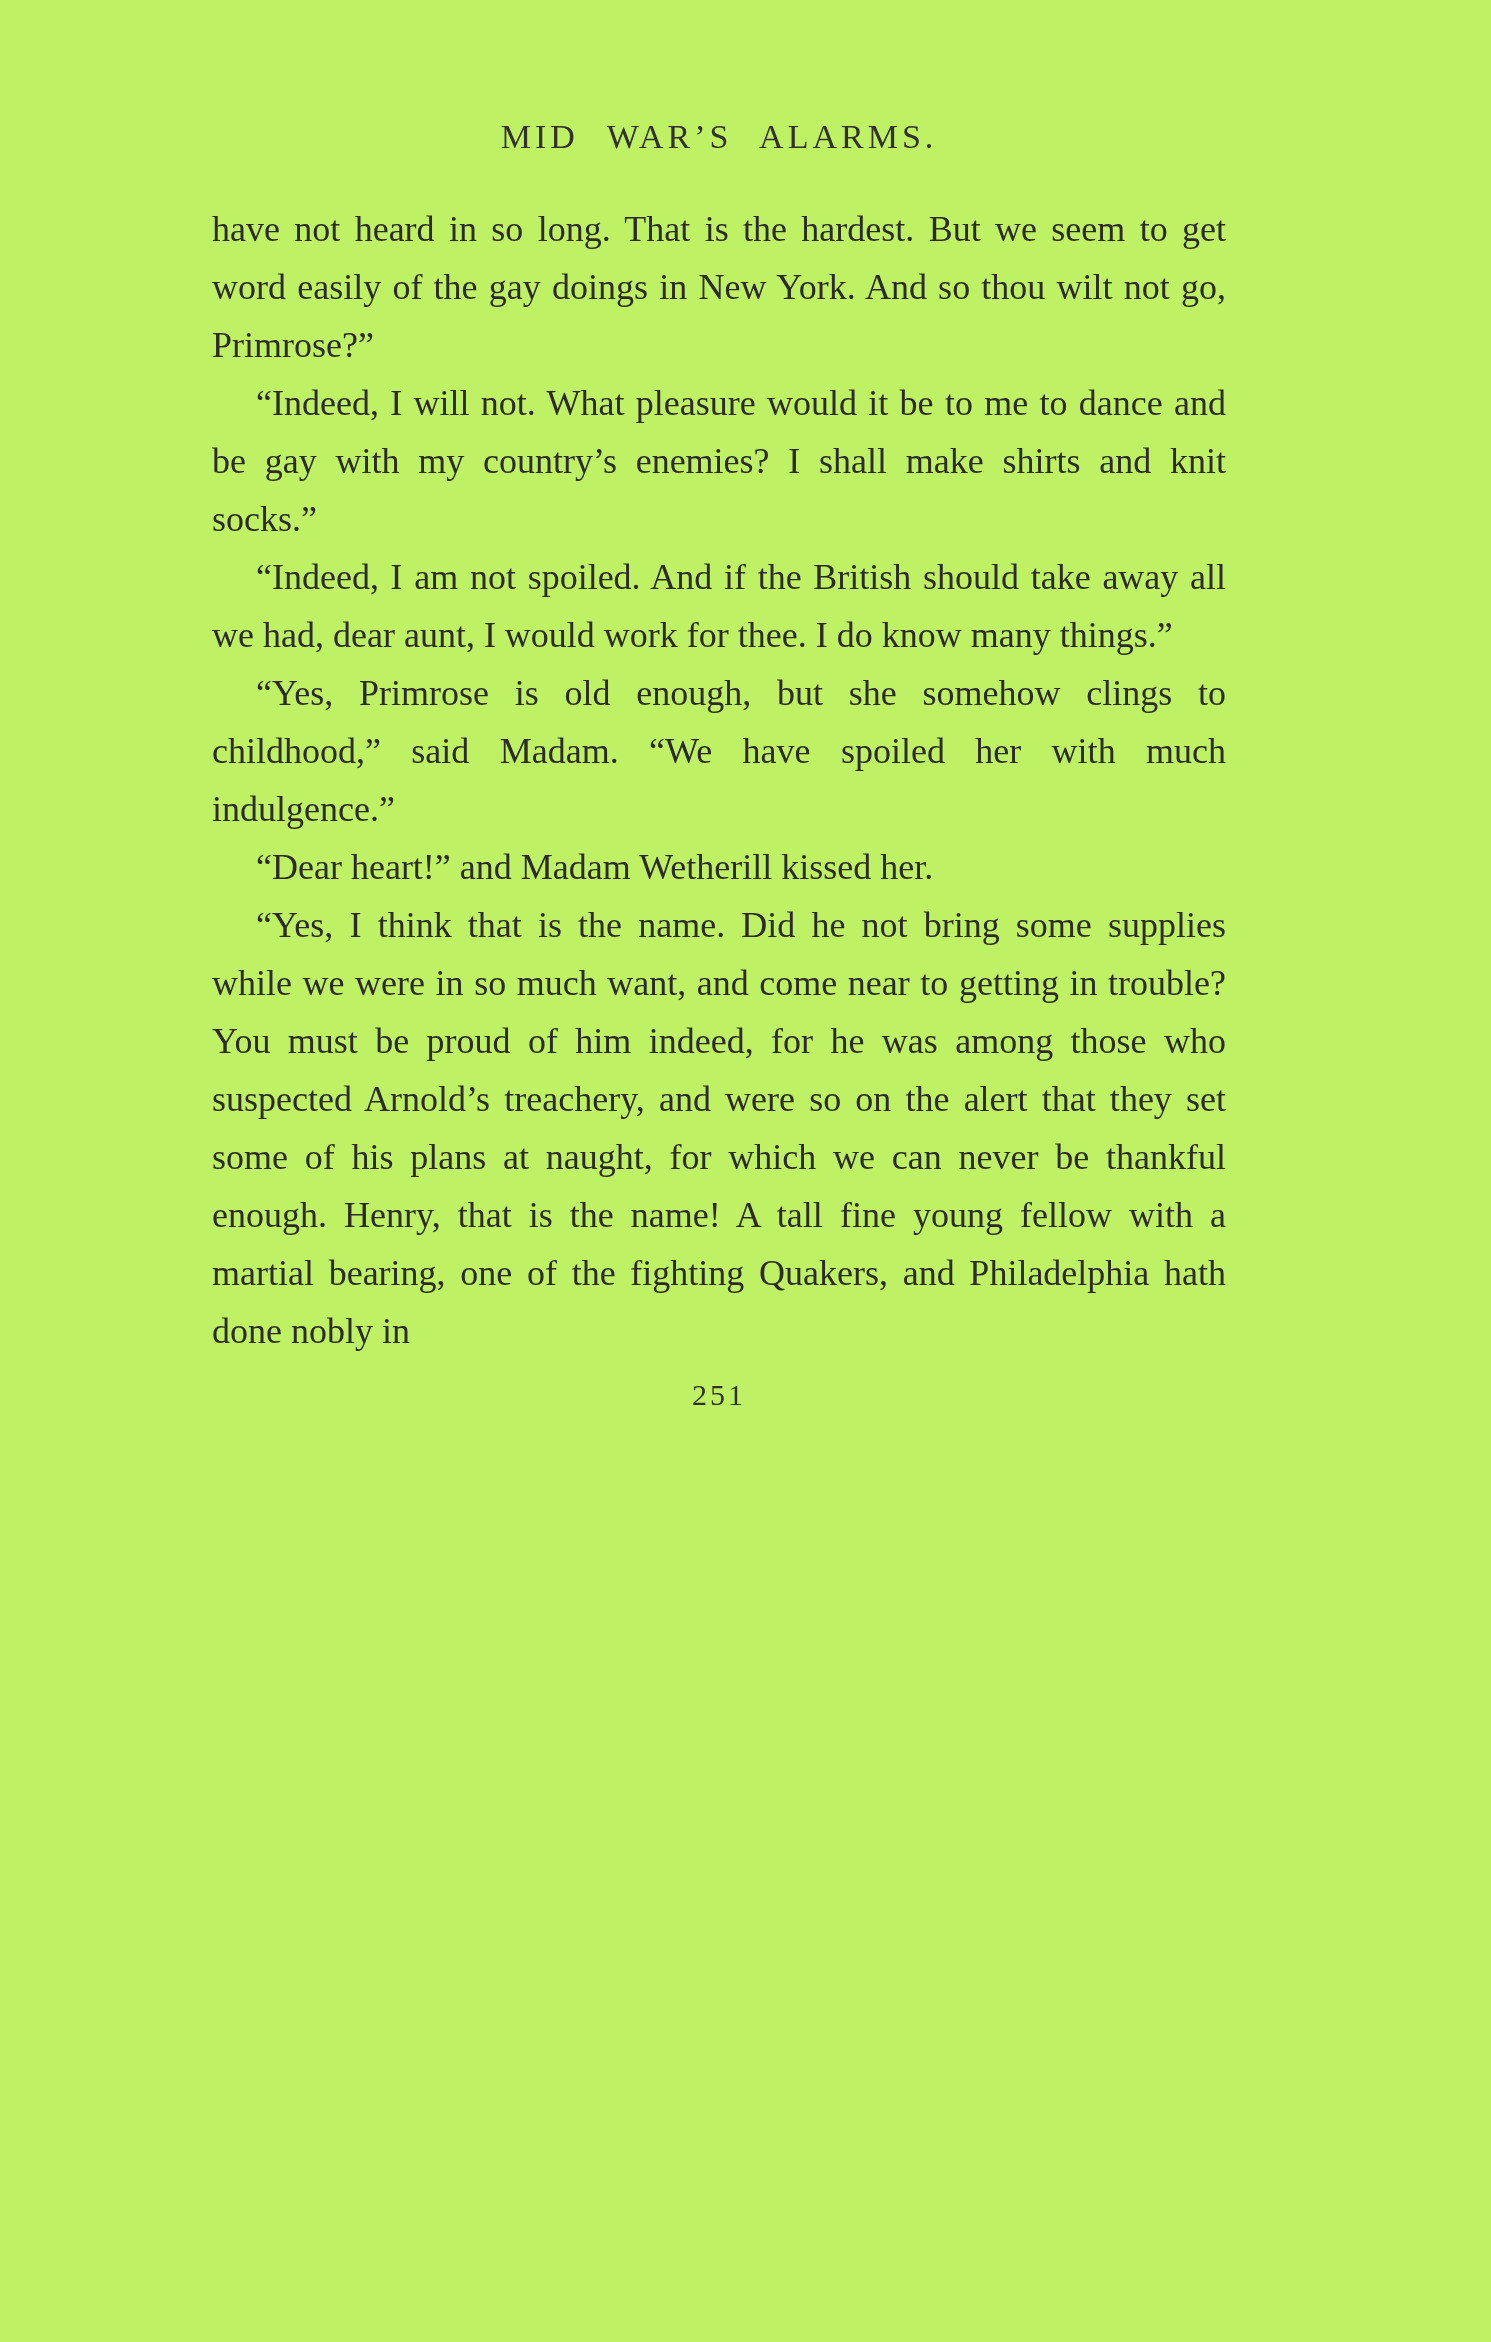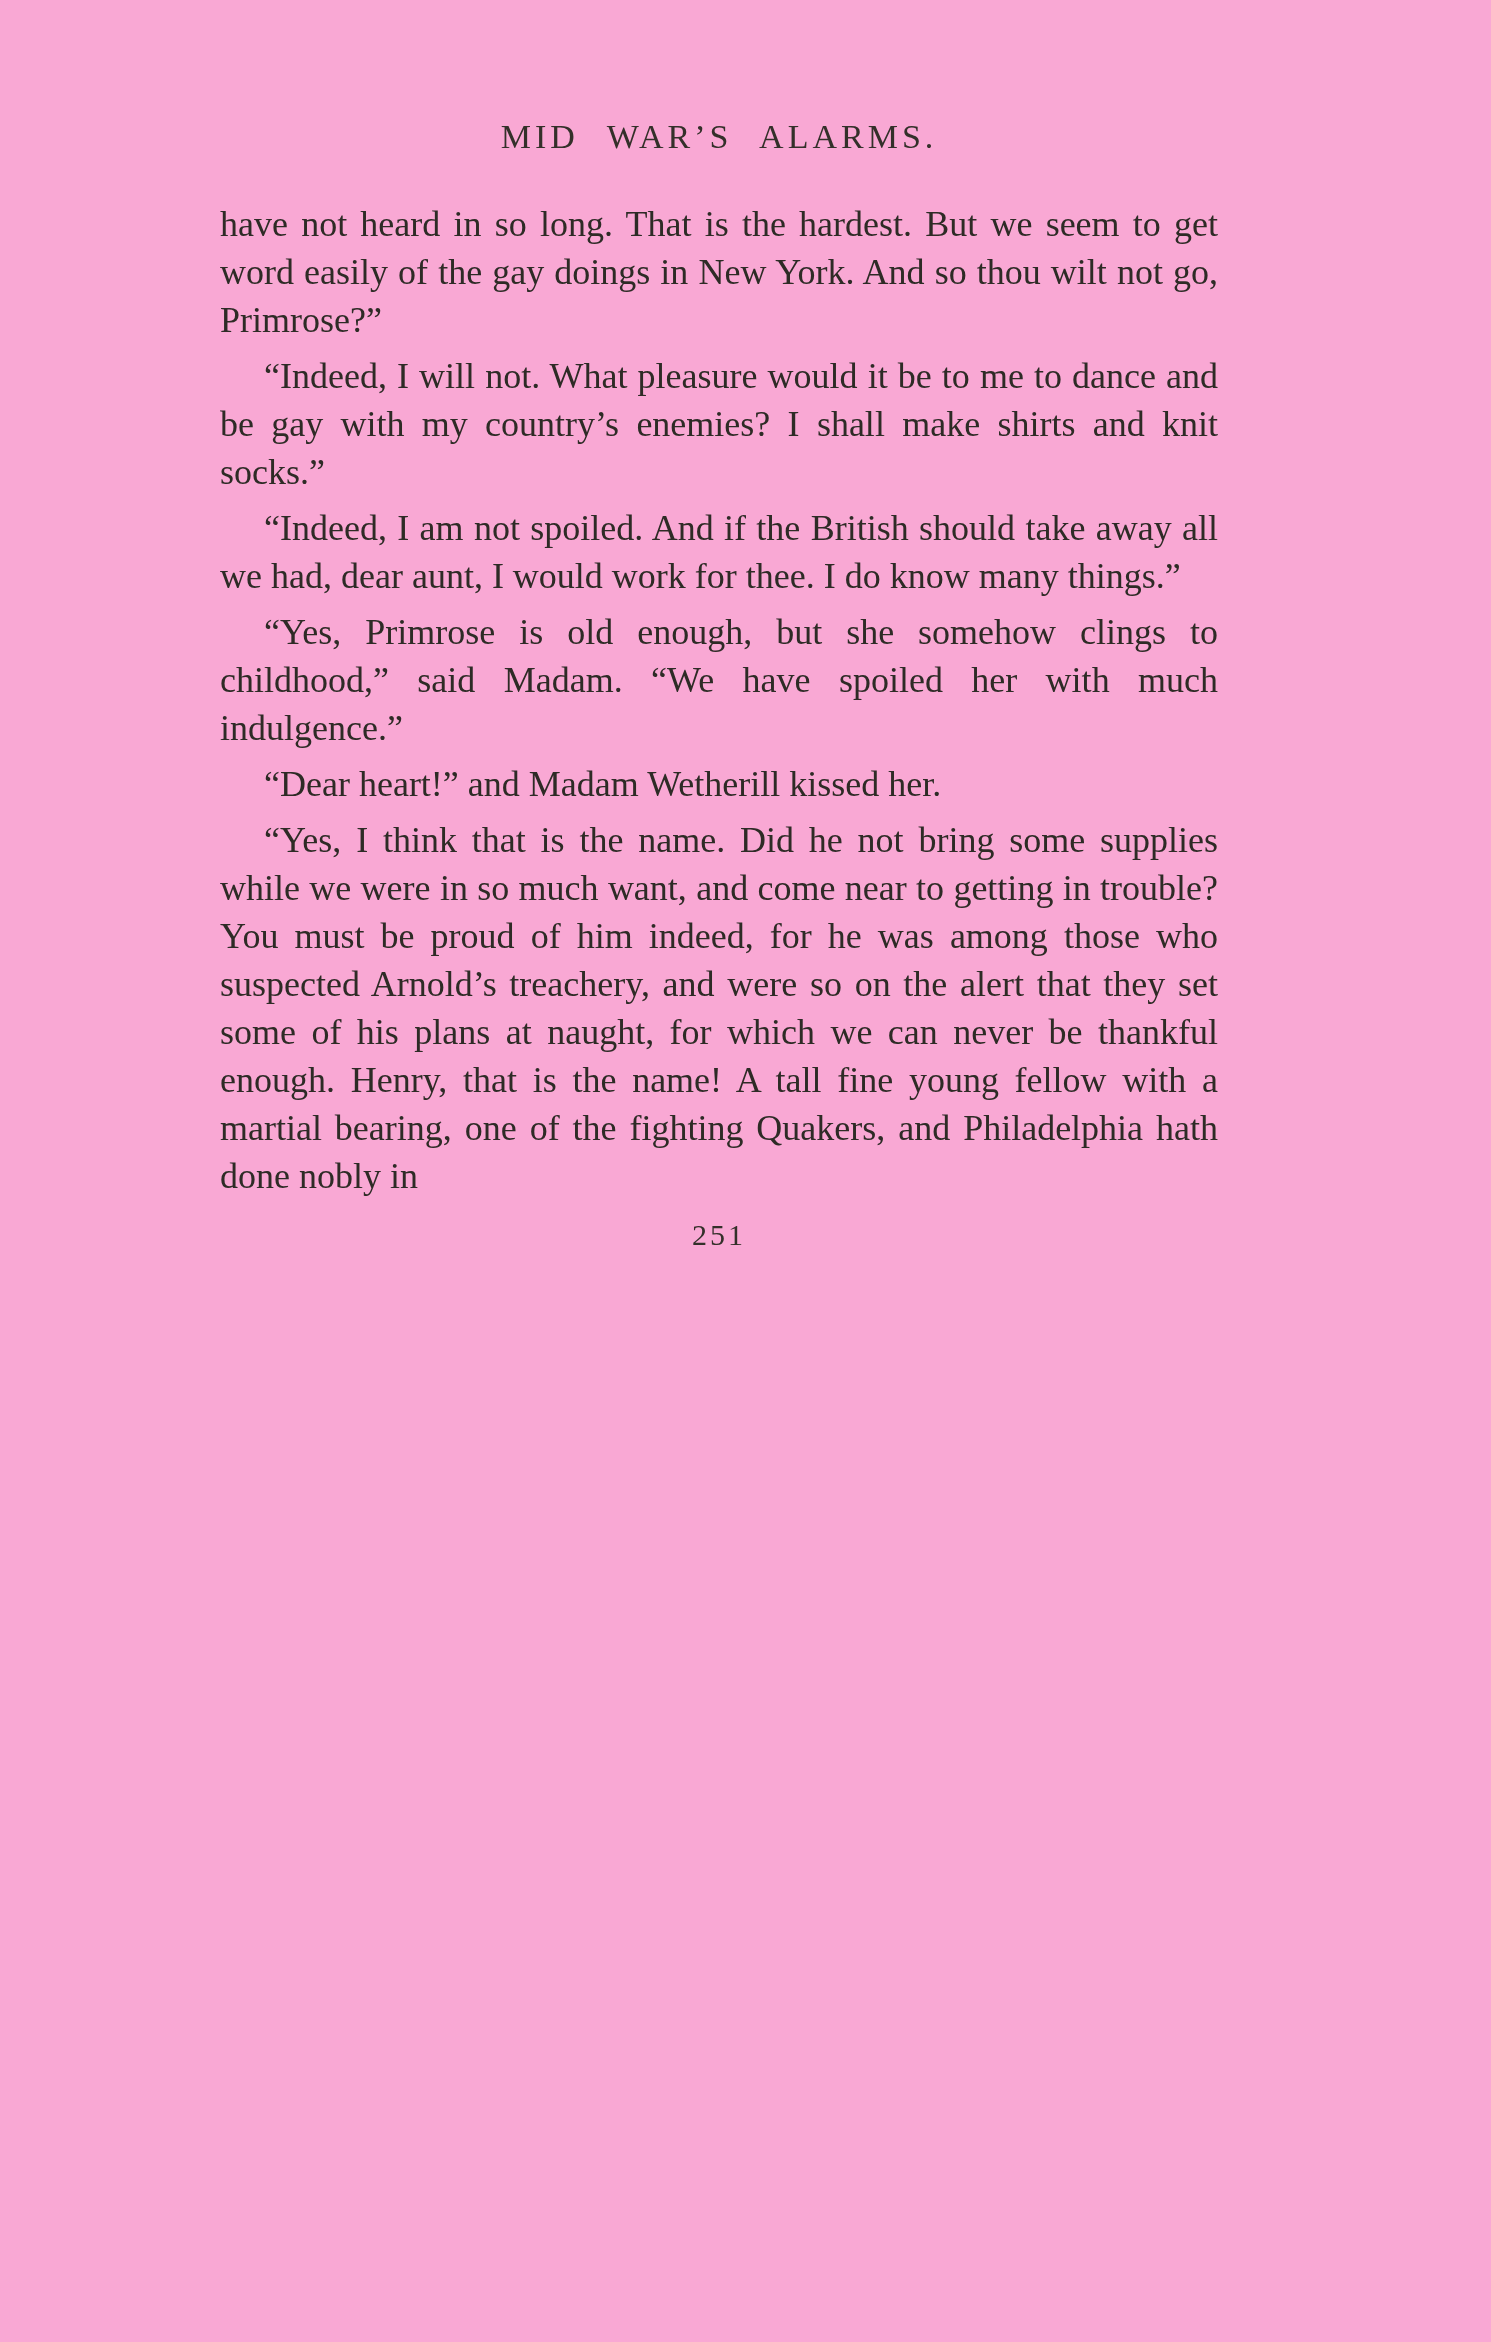--- a/index.html
+++ b/index.html
@@ -4,21 +4,21 @@
 <style>
   html, body {
     margin: 0;
     padding: 0;
     background: #fbfaf5;
   }
   .page {
     position: relative;
     width: 1491px;
     height: 2342px;
-    background: #f9a8d4;
+    background: #bef264;
     font-family: "Liberation Serif", "DejaVu Serif", serif;
     color: #2e2b26;
     overflow: hidden;
     text-decoration: underline;
   }
   .text-block {
     position: absolute;
     left: 212px;
     top: 118px;
     width: 1014px;
@@ -26,23 +26,23 @@
   .running-header {
     text-align: center;
     font-size: 34px;
     letter-spacing: 4px;
     word-spacing: 16px;
     color: #34302a;
     margin: 0 0 44px 0;
     font-weight: 400;
   }
   .body-text p {
-    margin: 8px;
+    margin: 0;
     font-size: 36px;
-    line-height: 48px;
+    line-height: 58px;
     text-align: justify;
     color: #2e2b26;
   }
   .body-text p.indent {
     text-indent: 44px;
   }
   .page-number {
     text-align: center;
     font-size: 30px;
     letter-spacing: 3px;

